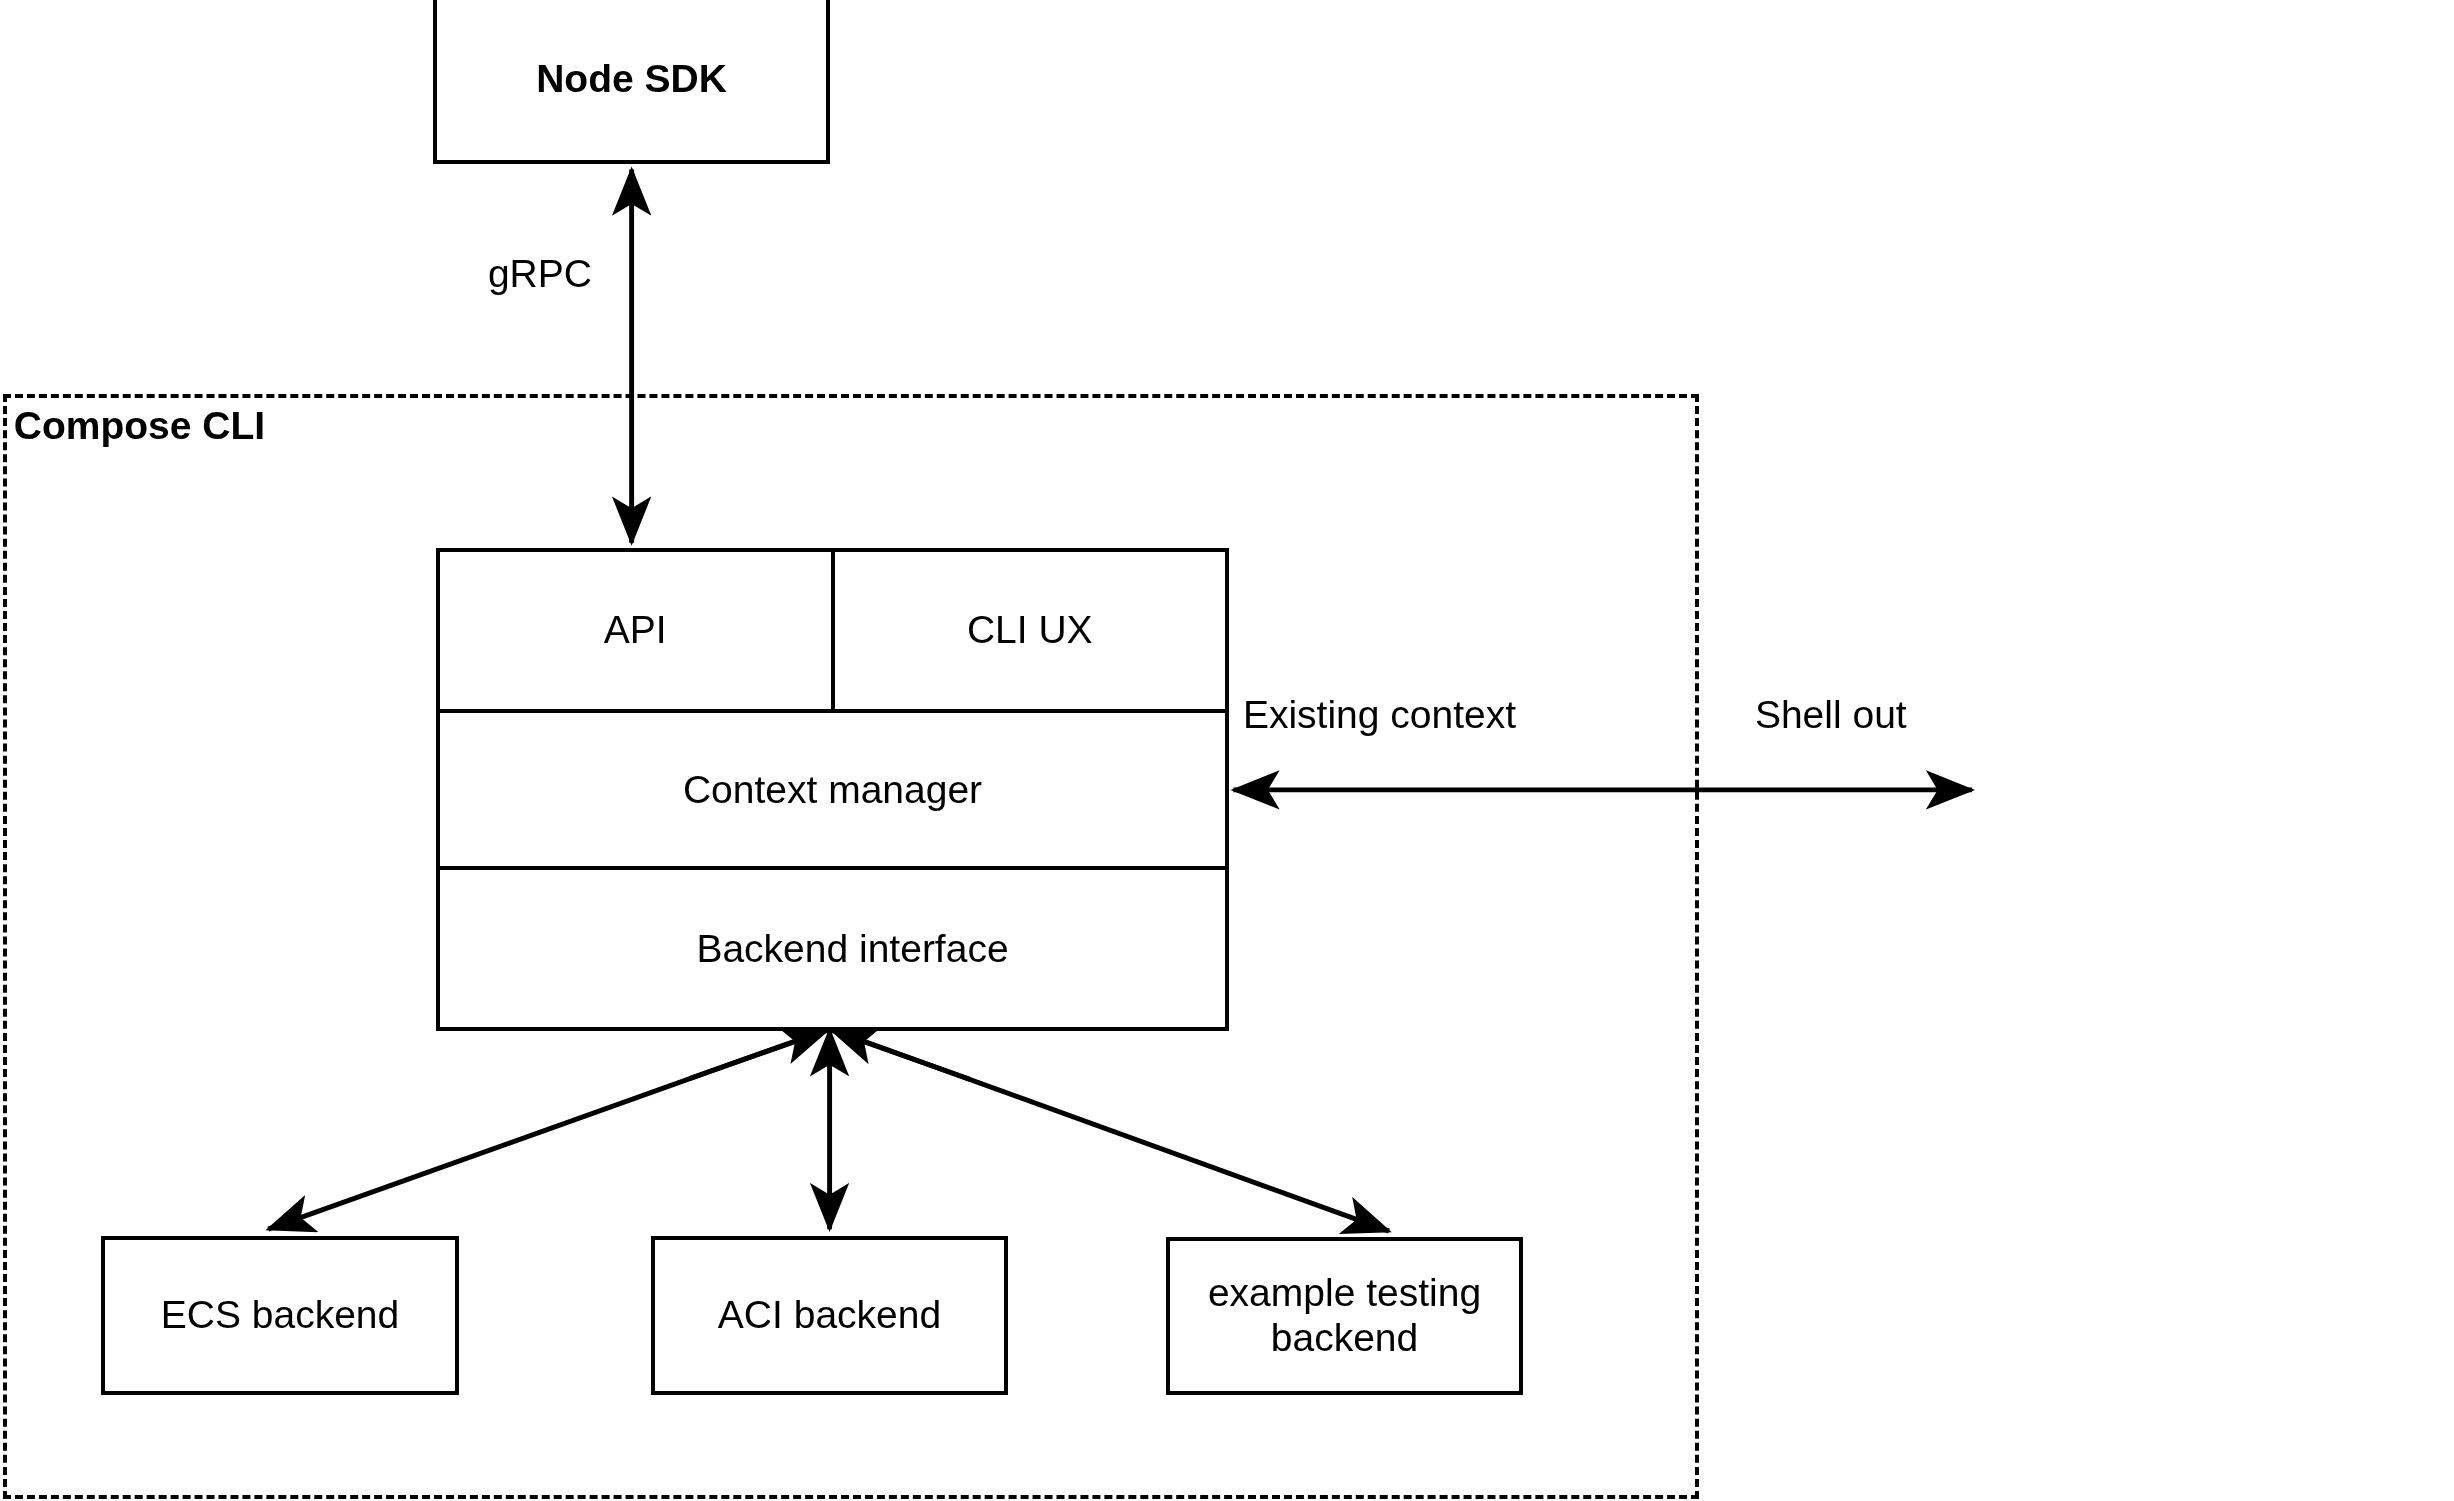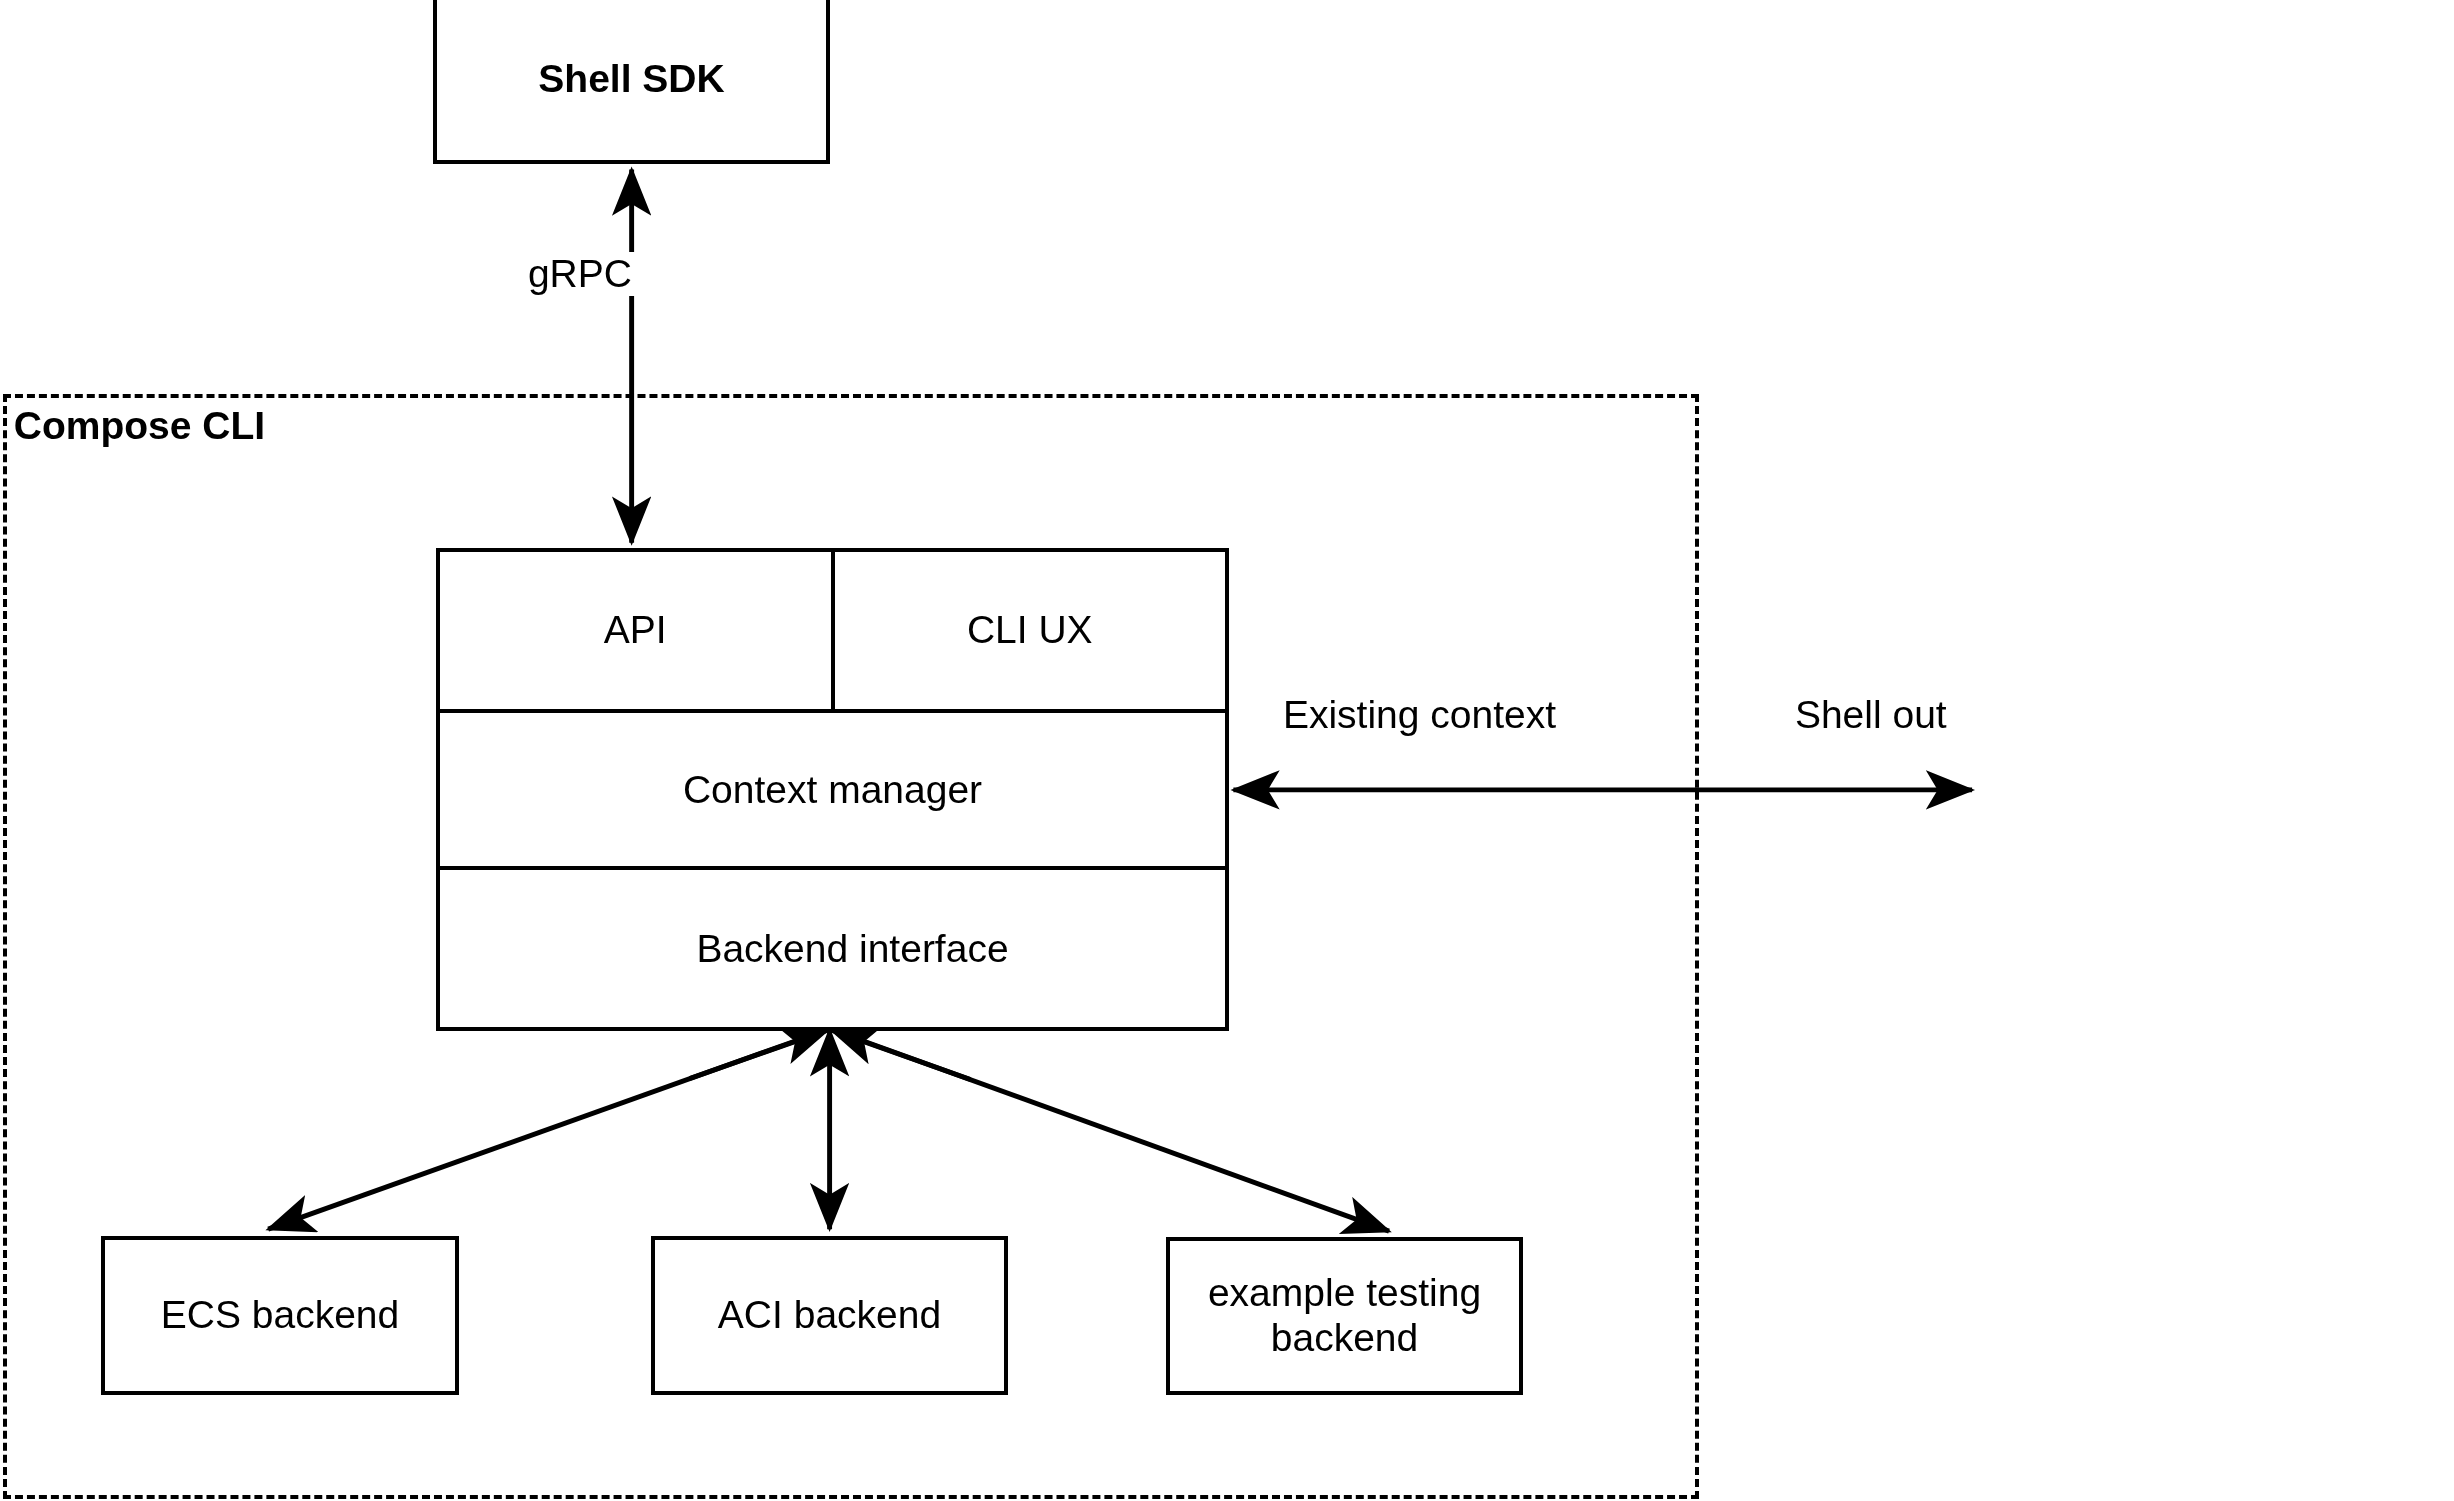--- a/index.html
+++ b/index.html
@@ -57,21 +57,20 @@
     font-weight: bold;
     color: #000000;
     white-space: nowrap;
   }
   .edge-label {
     position: absolute;
     color: #000000;
     white-space: nowrap;
     background: #ffffff;
     padding: 0 5.9px;
-    margin-left: 40px;
   }
   
   #compose-stack {
     position: absolute;
     box-sizing: border-box;
     border: 4.9px solid #000000;
     background: #ffffff;
     display: flex;
     flex-direction: column;
   }
@@ -132,21 +131,21 @@
     <line x1="985" y1="1096" x2="844" y2="1046" stroke="#000000" stroke-width="5" marker-end="url(#arrowEnd)"></line>
   </svg>
 
   <div class="edge-label" style="left:482px; top:252px; font-size:39px;">gRPC</div>
 
   <div class="edge-label" style="left:1237px; top:693px; font-size:39px;">Existing context</div>
 
   <div class="edge-label" style="left:1749px; top:693px; font-size:39px;">Shell out</div>
 
   <div class="node" style="left:433px; top:-4.9px; width:397px; height:169px; font-size:39px;">
-    <span class="node-label bold">Shell SDK</span>
+    <span class="node-label bold">Node SDK</span>
   </div>
 
   <div id="compose-stack" style="left:436px; top:548px; width:793px; height:483px;">
     <div class="stack-row" style="height:162px;">
       <div class="stack-cell" style="font-size:39px;">
         <span class="node-label">API</span>
       </div>
       <div class="stack-cell" style="font-size:39px;">
         <span class="node-label">CLI UX</span>
       </div>

